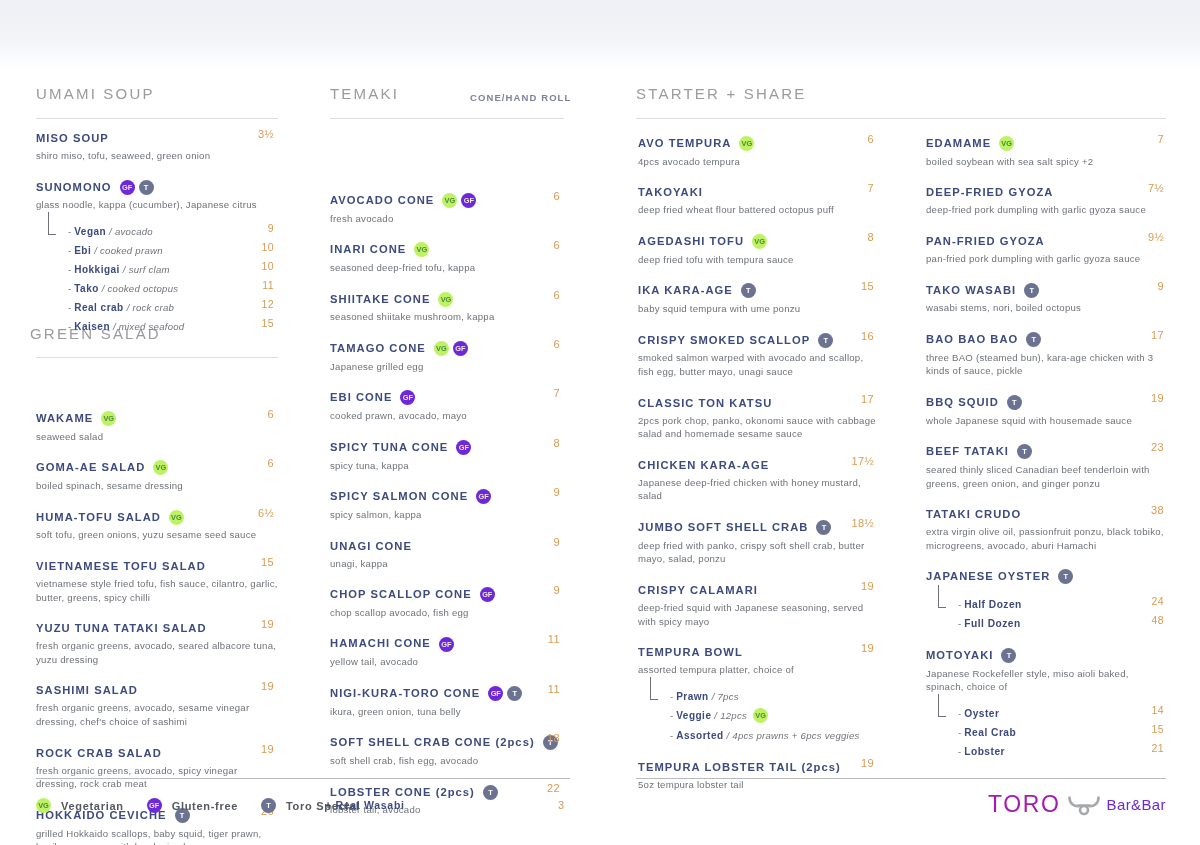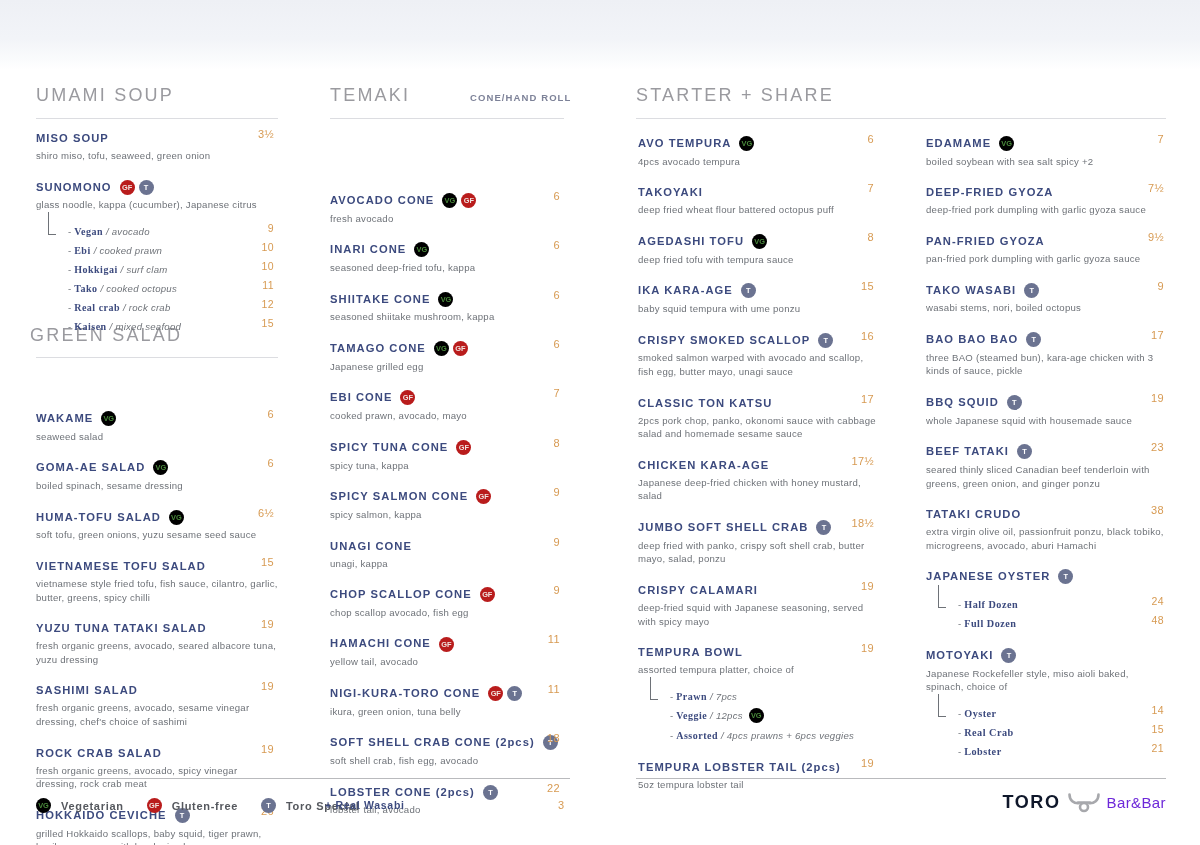--- a/index.html
+++ b/index.html
@@ -12,21 +12,21 @@
   }
   .top-band{
     position:absolute; top:0; left:0; width:1200px; height:70px;
     background:linear-gradient(180deg,#eef0f5 0%, #f2f4f8 55%, #fbfcfd 88%, #ffffff 100%);
   }
   .page{ position:absolute; top:0; left:0; width:1200px; height:845px; }
 
   
   .sec-head{
     position:absolute;
-    font-size:18px;
+    font-size:15px;
     letter-spacing:2.2px;
     color:#9a9a9f;
     font-weight:400;
     white-space:nowrap;
   }
   .sec-sub{
     position:absolute;
     font-size:9.5px;
     letter-spacing:1.1px;
     color:#7d8298;
@@ -74,22 +74,22 @@
     border-radius:50%;
     font-size:7.4px;
     font-weight:700;
     line-height:15px;
     text-align:center;
     letter-spacing:0px;
     vertical-align:middle;
     margin-right:4px;
     color:#ffffff;
   }
-  .badge.vg{ background:#000000; color:#4a8a3c; }
-  .badge.gf{ background:#b91c1c; color:#f0e2de; }
+  .badge.vg{ background:#bef264; color:#4a8a3c; }
+  .badge.gf{ background:#6d28d9; color:#f0e2de; }
   .badge.t { background:#6b7391; color:#ffffff; }
 
   .price{
     position:absolute;
     right:4px; top:0;
     font-size:11px;
     color:#d79a52;
     letter-spacing:0.4px;
     text-align:center;
     white-space:nowrap;
@@ -121,21 +121,21 @@
     position:absolute;
     left:0; top:13px;
     width:8px; height:1px;
     background:#6e7278;
   }
   .sub{ position:relative; min-height:15px; margin-bottom:1px; }
   .sub .dash{
     font-size:9.6px; color:#6e7278; margin-right:3px;
   }
   .sub .sname{
-    font-size:10px; font-weight:700; color:#3c4a7e; letter-spacing:0.5px;font-family:Liberation Serif, serif;
+    font-size:10px; font-weight:700; color:#3c4a7e; letter-spacing:0.5px;
   }
   .sub .sdesc{
     font-size:9.6px; color:#6e7278; letter-spacing:0.25px;font-style:italic;
   }
   .sub .badges{ margin-left:6px; }
   .sub .price{ top:1px; font-size:10.5px; }
 
   
   .subs.plain .sub .sname{ font-size:10.2px; }
 
@@ -160,21 +160,21 @@
     text-align:right;
     font-size:11px; color:#d79a52;
     pointer-events:auto;
   }
   .logo{
     position:absolute; right:34px; top:791px;
     display:flex; align-items:center; gap:6px;
     pointer-events:auto;
   }
   .logo .lt{
-    font-size:18px; letter-spacing:1.6px; color:#0f172a; font-weight:700;
+    font-size:23px; letter-spacing:1.6px; color:#a21caf; font-weight:400;
   }
   .logo .lb{
     font-size:15px; letter-spacing:0.4px; color:#6d28d9; font-weight:400;
   }
   .bull{ width:34px; height:22px; display:block; }
 </style>
 </head>
 <body>
 
 <div class="top-band"></div>

